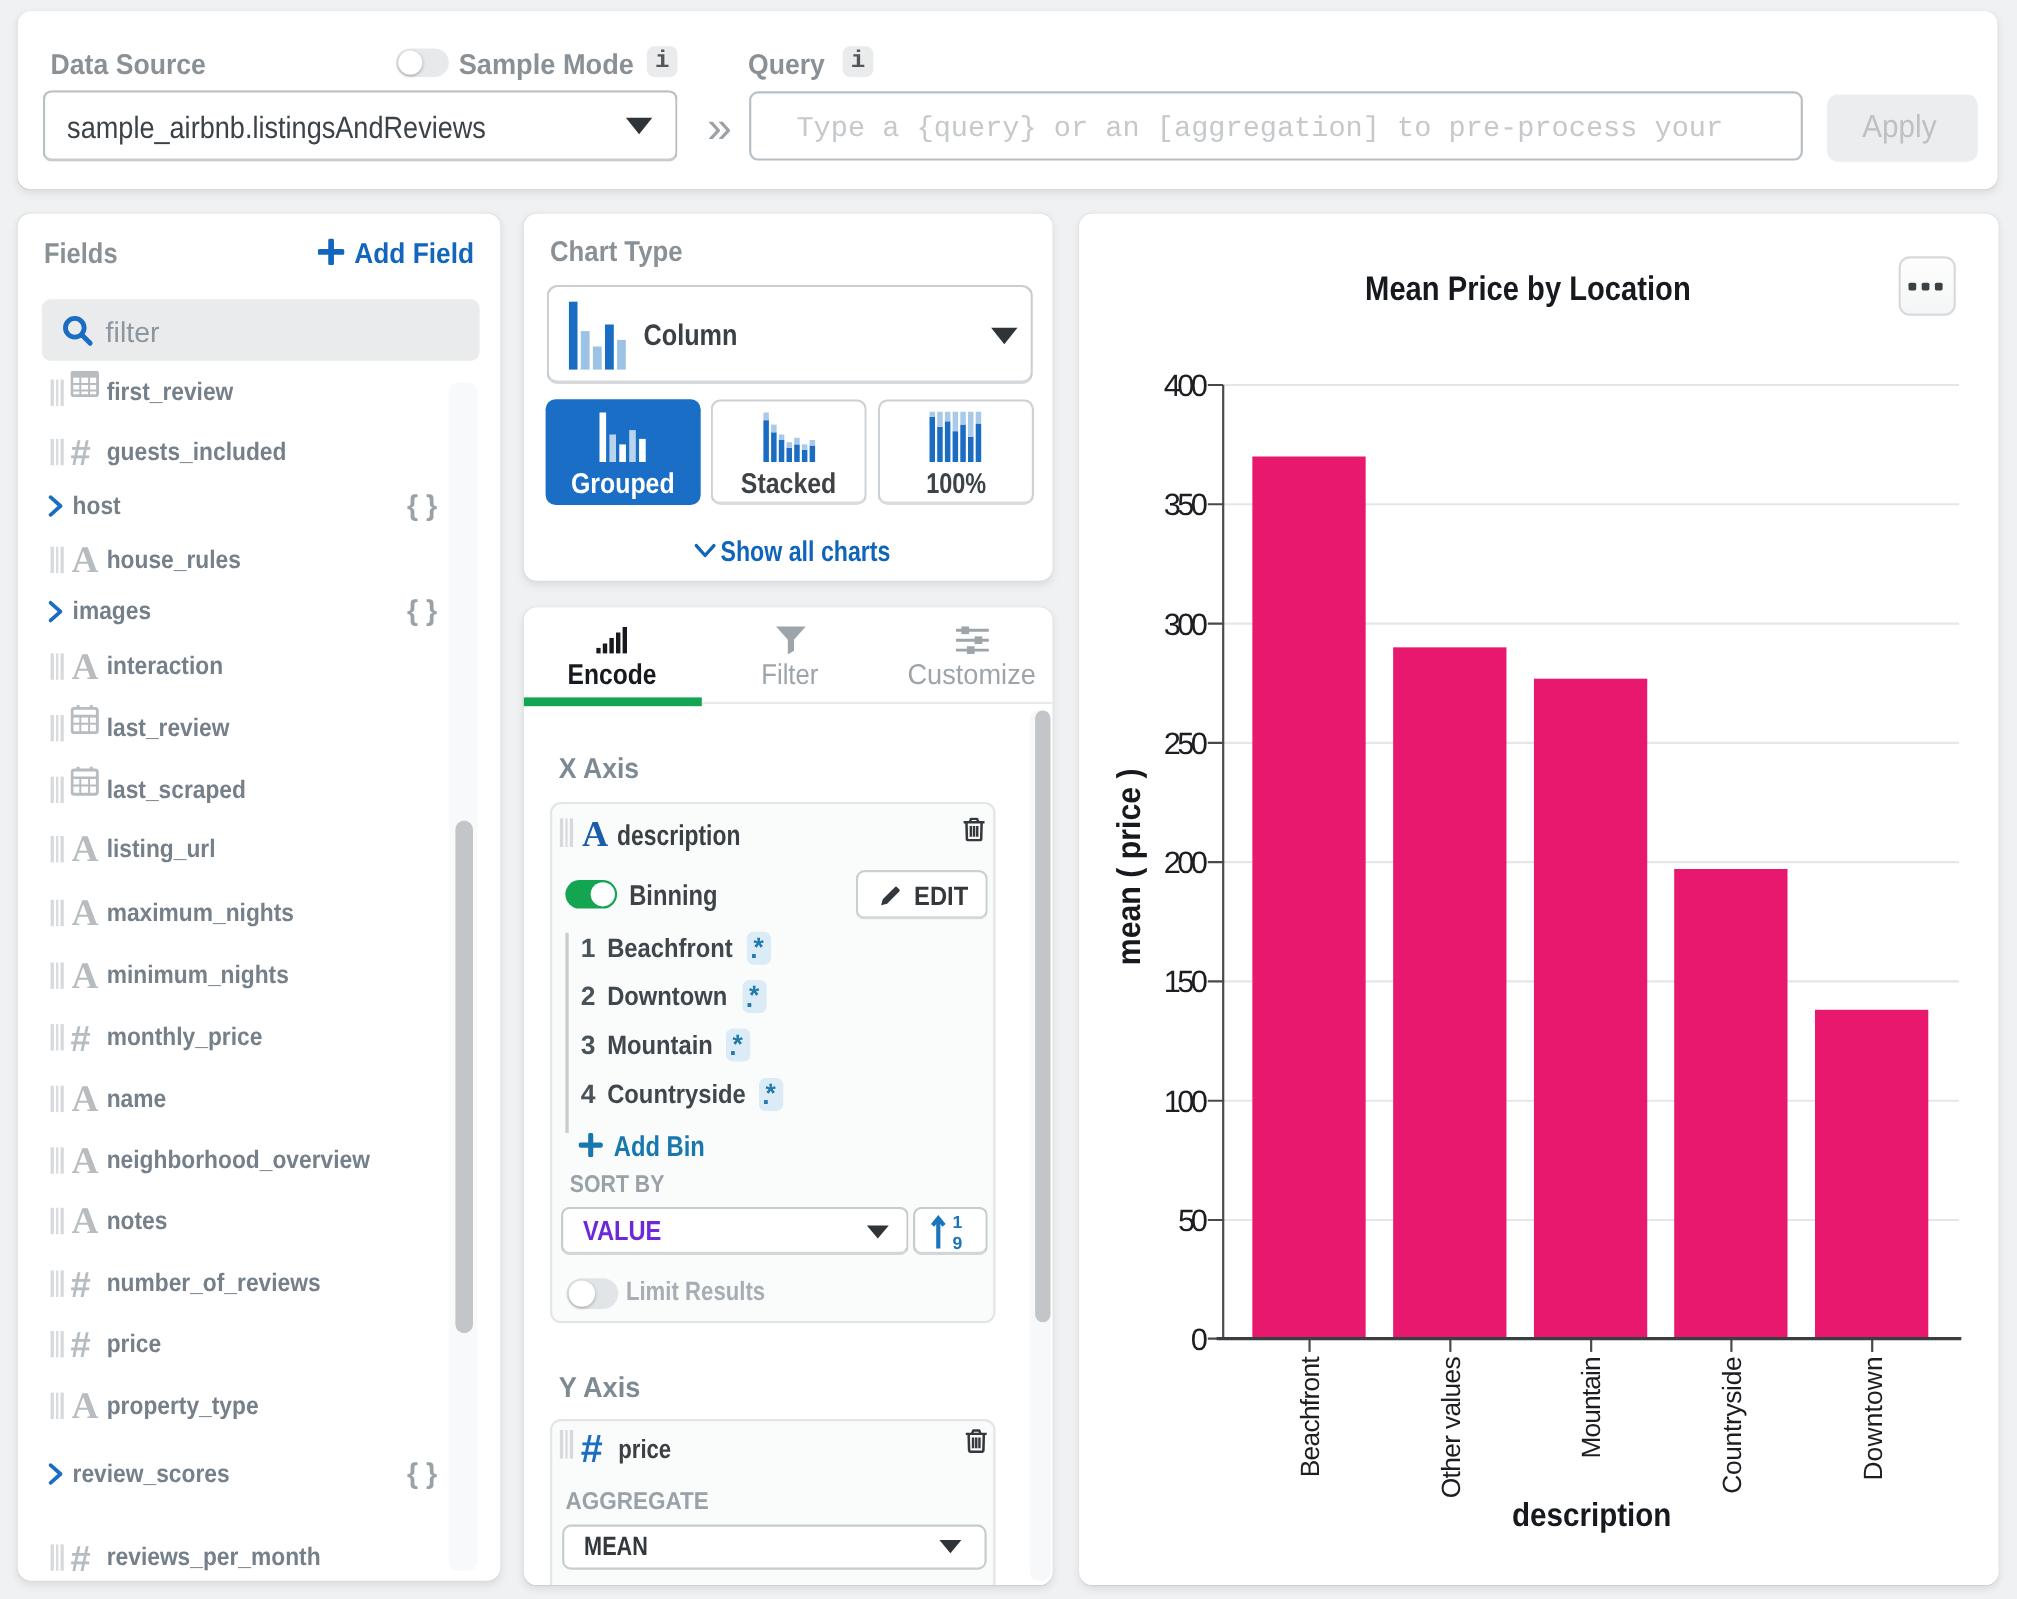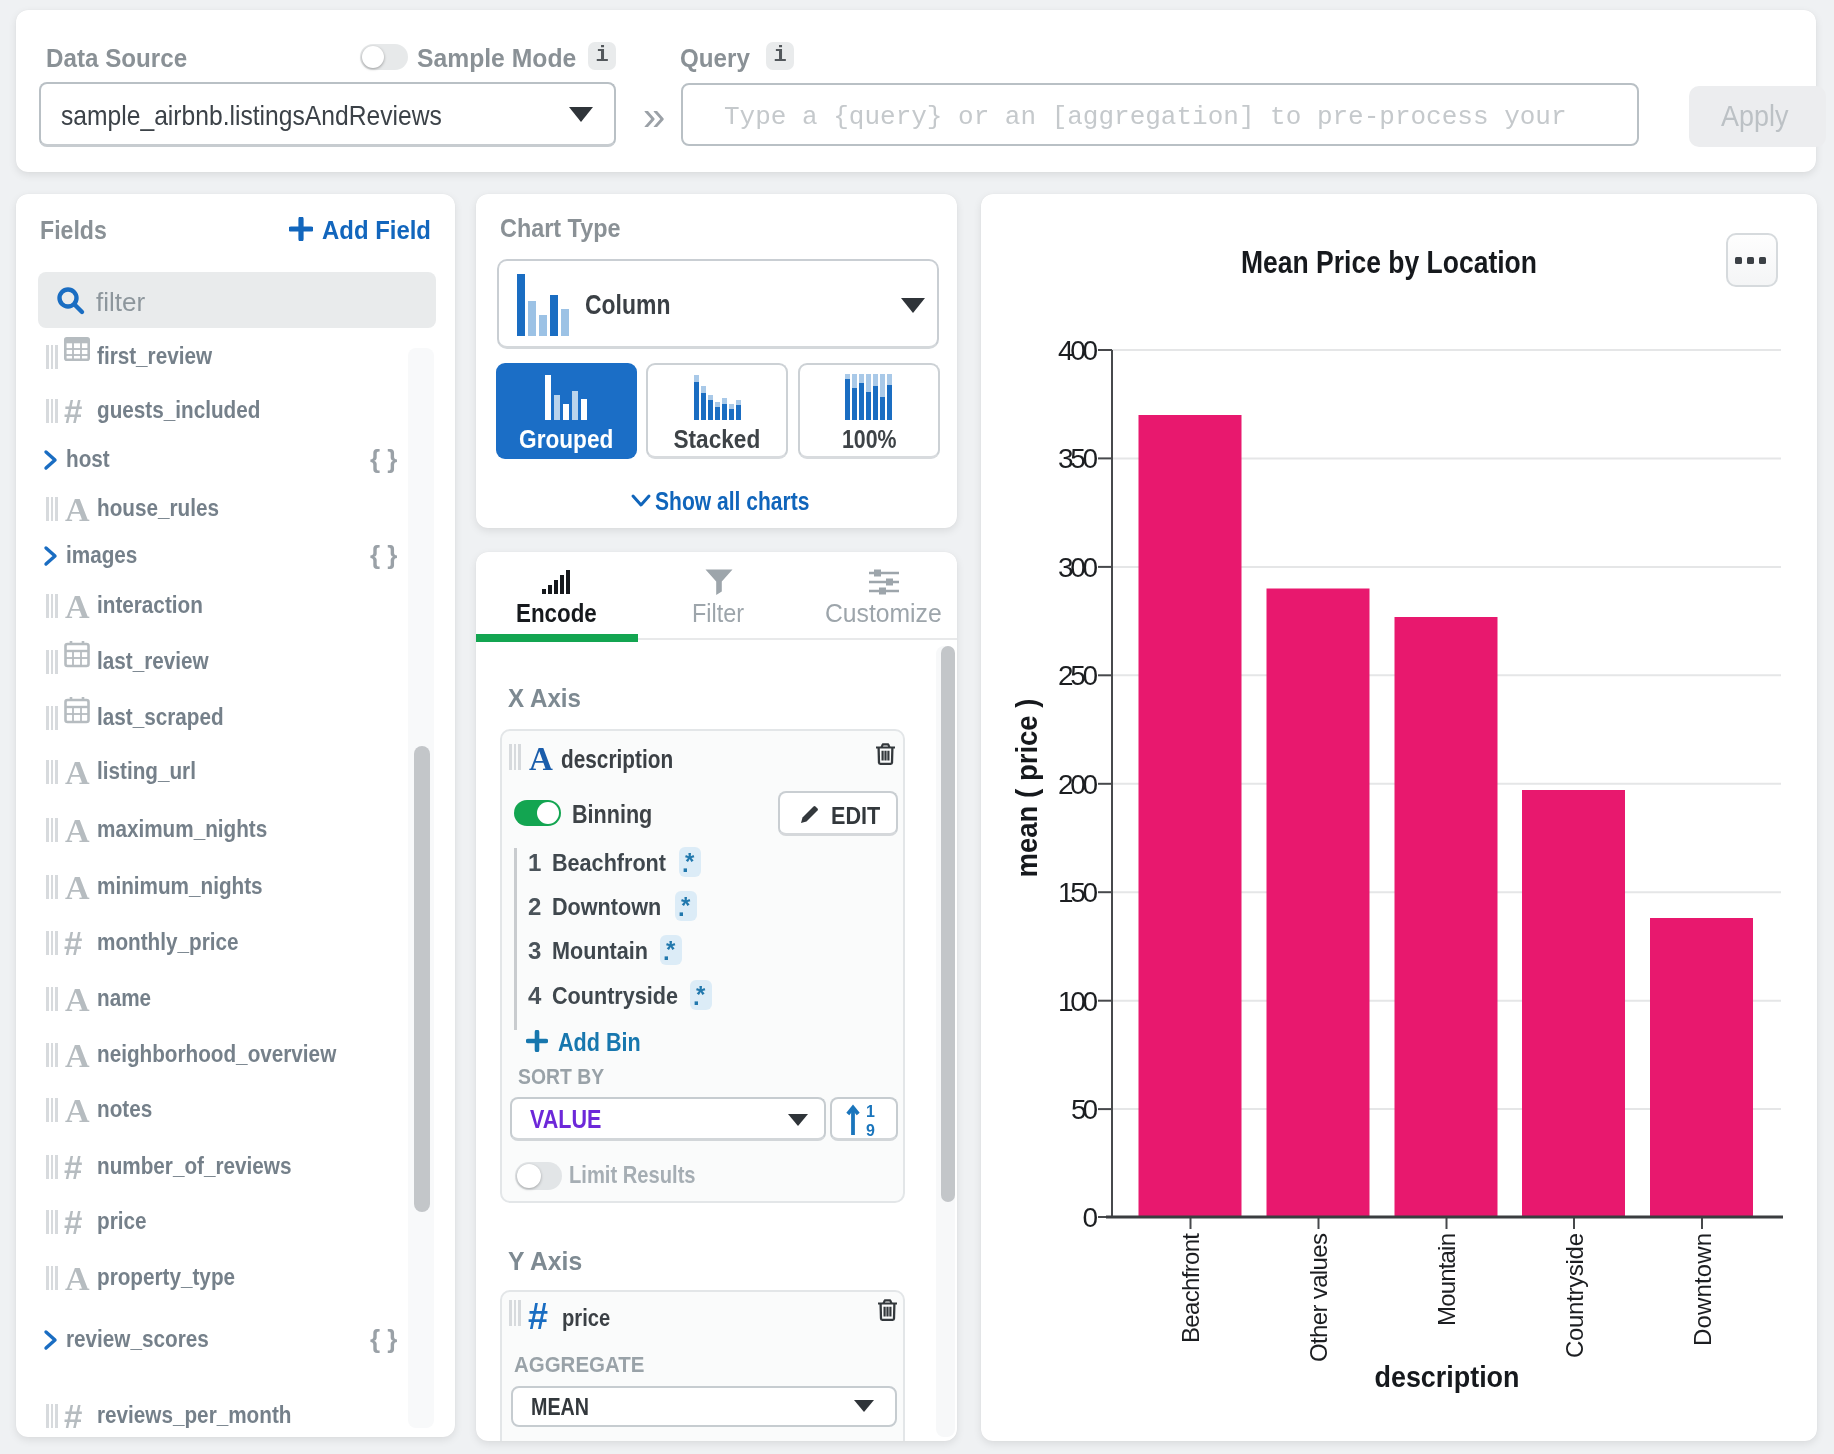--- a/index.html
+++ b/index.html
@@ -26,21 +26,21 @@
 <div class="abs glabel" style="left:680px;top:43px;"><span class="sq" style="transform:scaleX(0.93);">Query</span></div>
 <div class="ibadge" style="left:766px;top:42px;">i</div>
 
 <div class="abs" style="left:39px;top:82px;width:577px;height:65px;background:#fff;border:2px solid #b9c0c5;border-bottom:3px solid #c7ccd0;border-radius:8px;box-sizing:border-box;"></div>
 <div class="abs" style="left:61px;top:100px;font-size:28px;color:#3c4248;"><span class="sq" style="transform:scaleX(0.88);">sample_airbnb.listingsAndReviews</span></div>
 <div class="caret" style="left:569px;top:107px;"></div>
 <div class="abs" style="left:643px;top:94px;font-size:40px;color:#9ba1a7;">»</div>
 
 <div class="abs" style="left:681px;top:83px;width:958px;height:63px;background:#fff;border:2px solid #b9c0c5;border-radius:8px;box-sizing:border-box;"></div>
 <div class="abs" style="left:724px;top:102px;font-size:26px;color:#c5c9cc;font-family:'Liberation Mono',monospace;white-space:pre;">Type a {query} or an [aggregation] to pre-process your</div>
-<div class="abs" style="left:1661px;top:86px;width:137px;height:61px;background:#ecedef;border-radius:10px;color:#bcc1c5;font-size:29px;text-align:center;line-height:61px;margin-left:28px;"><span class="sq" style="transform:scaleX(0.93);">Apply</span></div>
+<div class="abs" style="left:1661px;top:86px;width:137px;height:61px;background:#ecedef;border-radius:10px;color:#bcc1c5;font-size:29px;text-align:center;line-height:61px;"><span class="sq" style="transform:scaleX(0.93);">Apply</span></div>
 
 <div class="panel" style="left:16px;top:194px;width:439px;height:1243px;"></div>
 <div class="abs glabel" style="left:40px;top:215px;"><span class="sq" style="transform:scaleX(0.89);">Fields</span></div>
 <svg class="abs" style="left:289px;top:217px;" width="24" height="24" viewBox="0 0 24 24">
     <path d="M12 2 V22 M2 12 H22" stroke="#1266bd" stroke-width="5.2" stroke-linecap="round"></path>
   </svg>
 <div class="abs" style="left:322px;top:215px;color:#1266bd;font-weight:700;font-size:26px;"><span class="sq" style="transform:scaleX(0.92);">Add Field</span></div>
 <div class="abs" style="left:38px;top:272px;width:398px;height:56px;background:#e9ebec;border-radius:8px;"></div>
 <svg class="abs" style="left:55px;top:285px;" width="32" height="32" viewBox="0 0 32 32">
     <circle cx="13" cy="13" r="8.5" fill="none" stroke="#1a6dc2" stroke-width="4.4"></circle>

